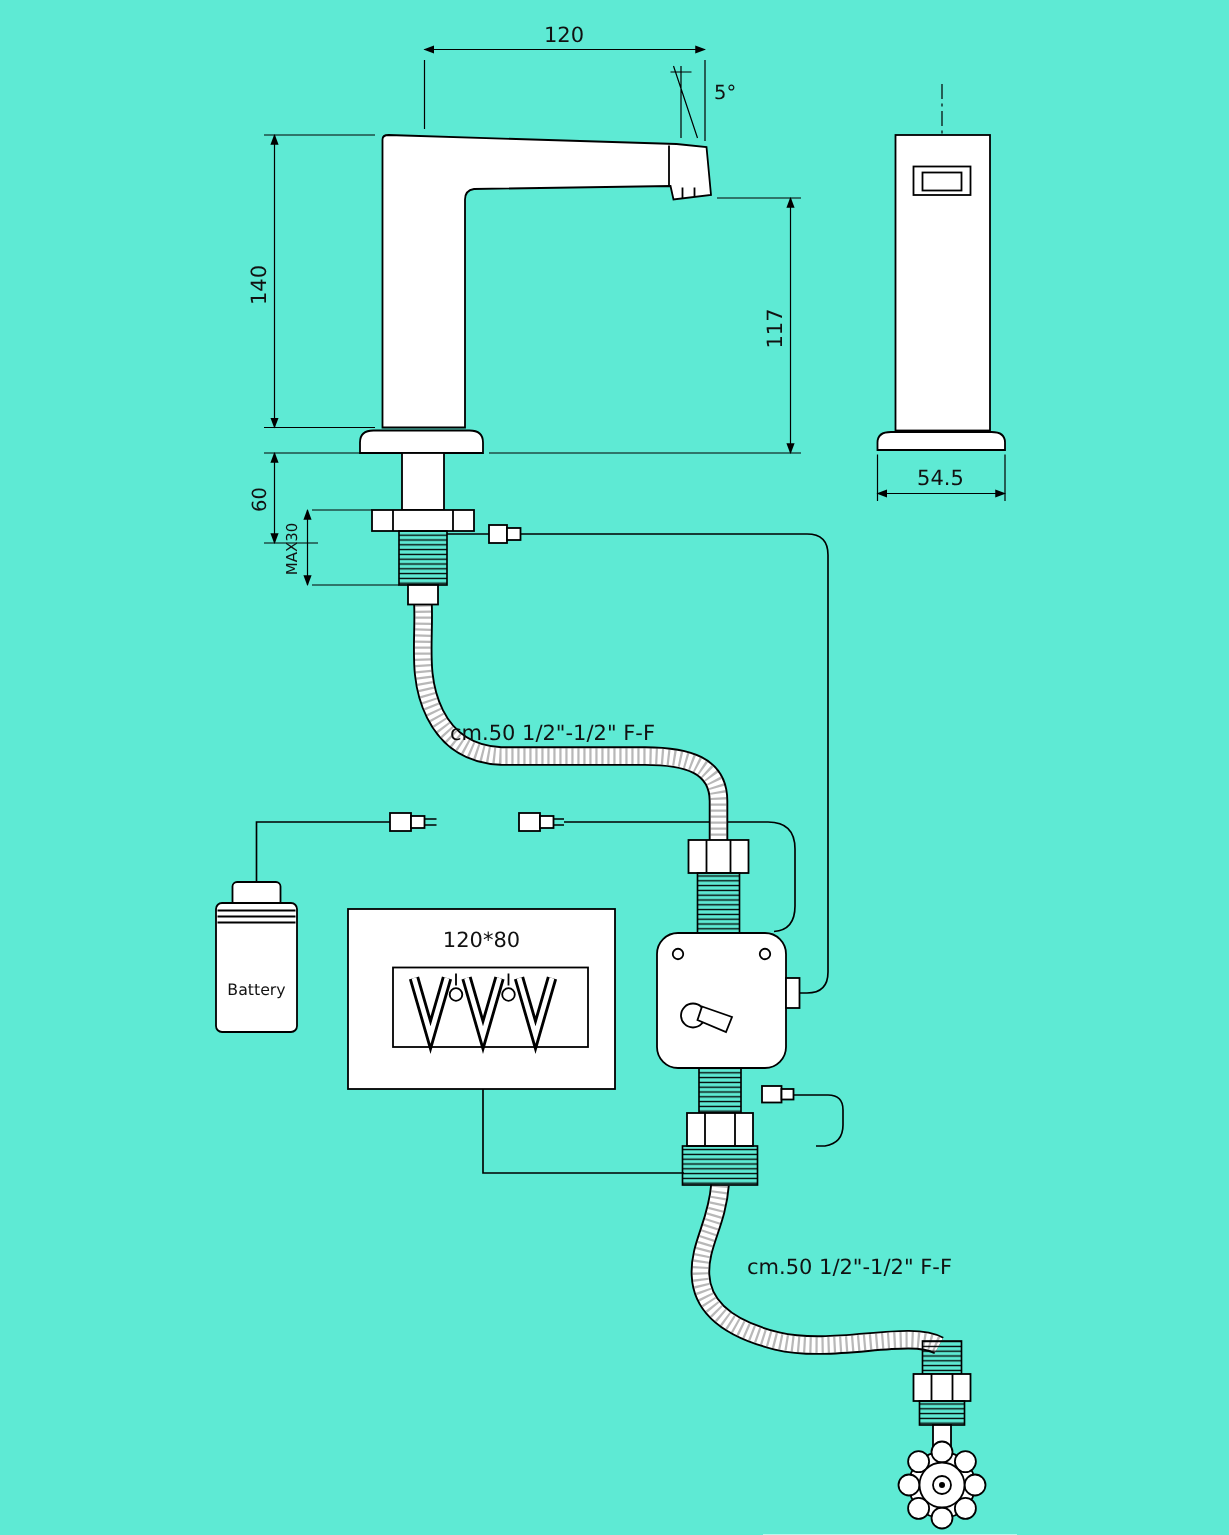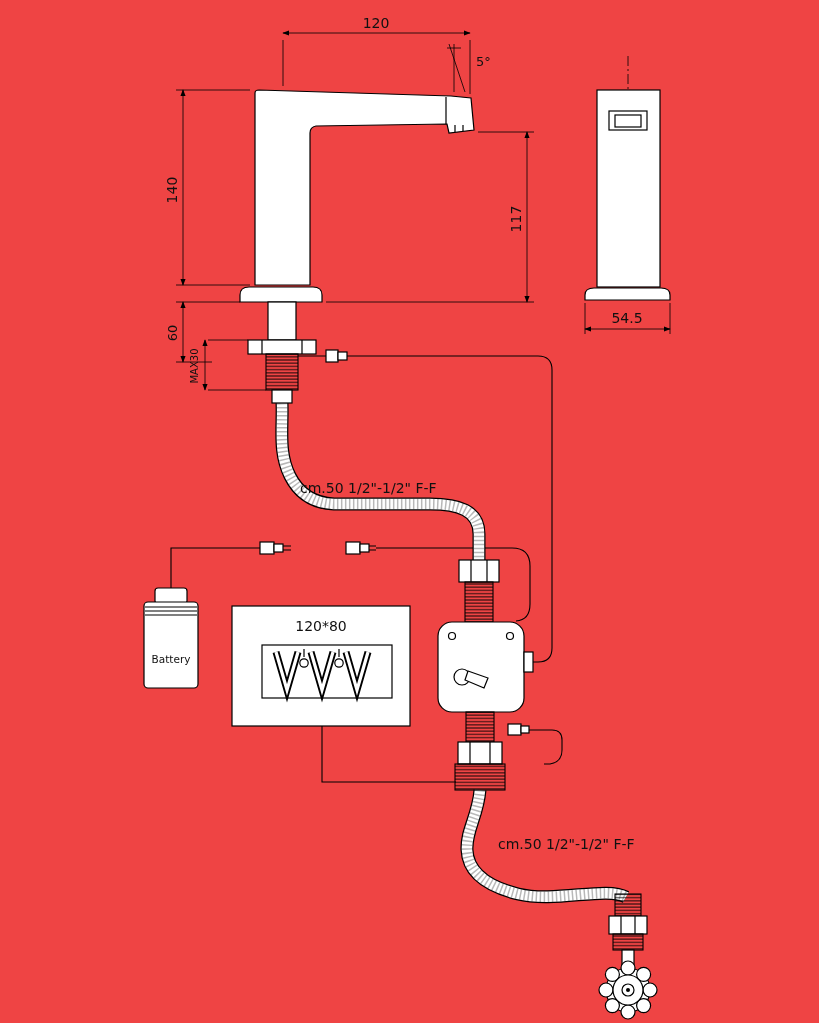--- a/index.html
+++ b/index.html
@@ -1,16 +1,16 @@
 <!DOCTYPE html>
 <html><head>
 <meta charset="utf-8">
 <style>
   html,body{margin:0;padding:0;background:#ffffff;}
-  .canvas{position:relative;width:819px;height:1023px;background:#ef4444;overflow:hidden;}
+  .canvas{position:relative;width:819px;height:1023px;background:#5eead4;overflow:hidden;}
   .blk{stroke:#000;fill:none;stroke-width:1.2;}
   .fil{stroke:#000;fill:#fff;stroke-width:1.2;}
   .dim{stroke:#000;fill:none;stroke-width:0.8;}
   .wire{stroke:#000;fill:none;stroke-width:1.1;}
   .txt{font-family:"DejaVu Sans",sans-serif;fill:#111;}
 </style>
 </head>
 <body>
 
 <div class="canvas">

